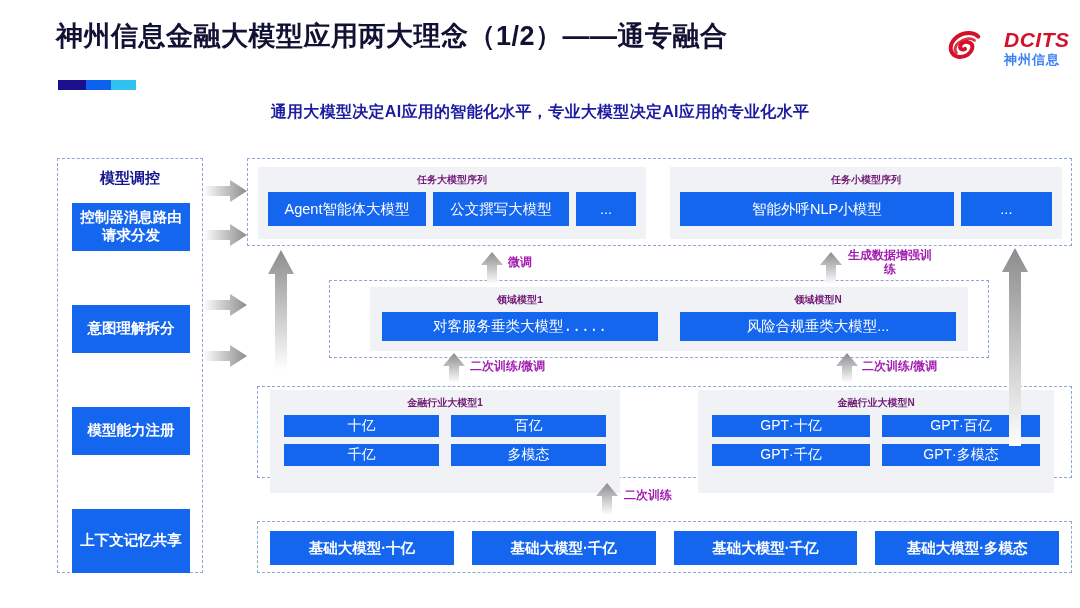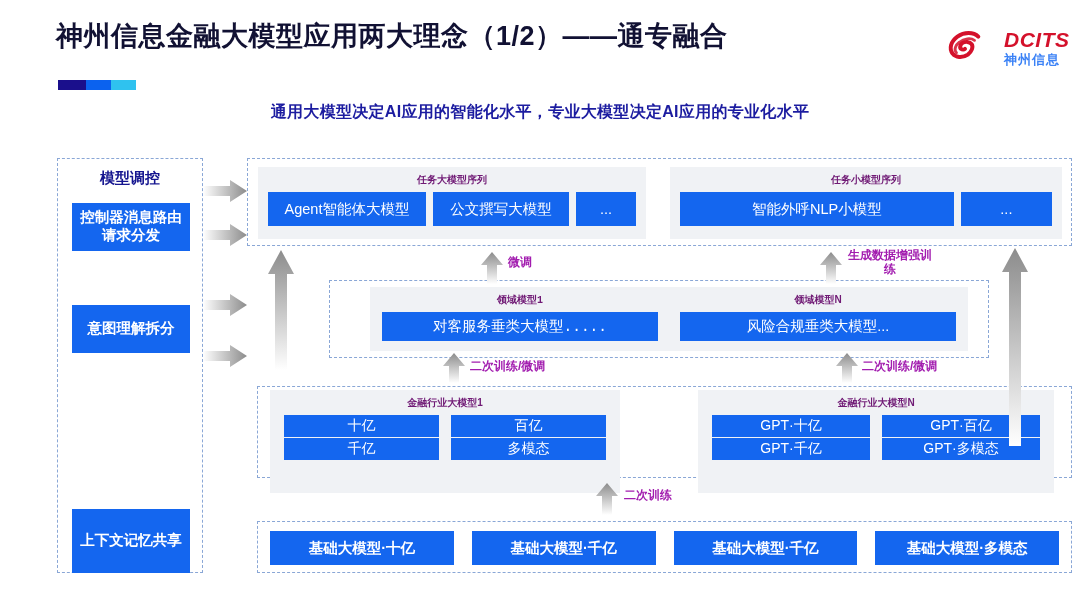--- a/index.html
+++ b/index.html
@@ -162,21 +162,21 @@
     position: absolute;
     left: 10px; top: 228px;
     width: 815px; height: 92px;
   }
   .industry-panel { position: absolute; top: 3px; height: 103px; background:#f0f2f5; }
   #industry-panel-1 { left: 12px;  width: 350px; }
   #industry-panel-n { left: 440px; width: 356px; }
   .grid2 {
     display: grid;
     grid-template-columns: 1fr 1fr;
-    gap: 1px 12px;
+    gap: 7px 12px;
     padding: 0 14px;
   }
   .grid2 .chip { height: 22px; font-size: 14px; }
 
   
   #row-base {
     position: absolute;
     left: 10px; top: 363px;
     width: 815px; height: 52px;
   }
@@ -208,20 +208,21 @@
     <span id="logo-cn">神州信息</span>
   </div>
 </div>
 
 <div id="subtitle">通用大模型决定AI应用的智能化水平，专业大模型决定AI应用的专业化水平</div>
 
 <div id="left-col" class="dashed">
   <div id="left-col-title">模型调控</div>
   <div class="side-chip" id="side-chip-0">控制器消息路由请求分发</div>
   <div class="side-chip" id="side-chip-1">意图理解拆分</div>
+  <div class="side-chip" id="side-chip-2">模型能力注册</div>
   <div class="side-chip" id="side-chip-3">上下文记忆共享</div>
 </div>
 
 <svg class="arrow-right" style="left:203px; top:180px;" viewBox="0 0 44 22">
   <defs>
       <linearGradient id="gr1" x1="0" y1="0" x2="1" y2="0">
     <stop offset="0%" stop-color="#ffffff"></stop>
         <stop offset="100%" stop-color="#8c8c8c"></stop>
   </linearGradient>
     </defs>

